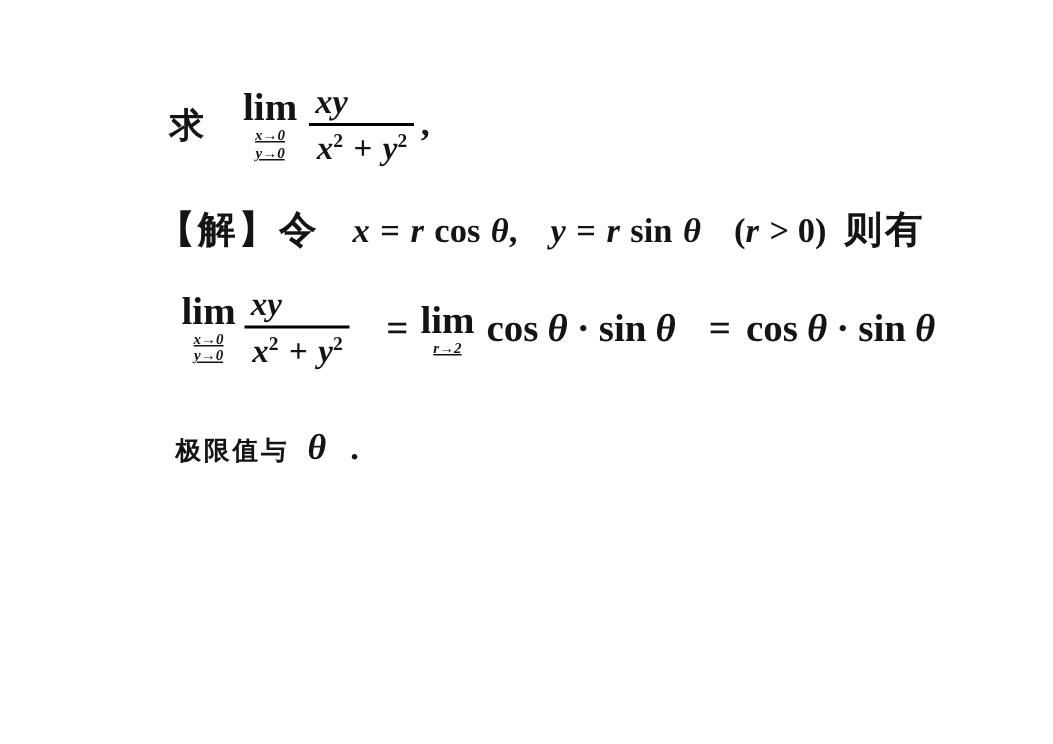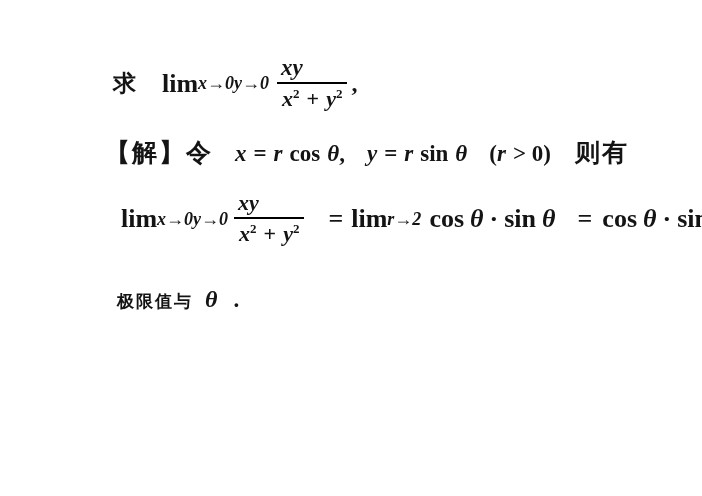--- a/index.html
+++ b/index.html
@@ -35,33 +35,34 @@
   .mathseq {
     display: inline-flex;
     align-items: baseline;
     font-weight: bold;
   }
   .mvar { font-style: italic; font-weight: bold; }
   .mop  { font-style: normal; font-weight: bold; }
   
   .limblock {
     display: inline-flex;
-    flex-direction: row;
+    flex-direction: column;
     align-items: center;
     line-height: 1;
   }
   .limblock .lim {
     font-weight: bold;
     line-height: 1;
   }
   .limblock .under {
-    font-size: 18px;
+    font-size: 10px;
     font-style: italic;
     font-weight: bold;
     line-height: 1.15;
+    text-decoration: underline;
   }
   
   .frac {
     display: inline-flex;
     flex-direction: column;
     align-items: flex-start;
   }
   .frac .num {
     font-style: italic;
     font-weight: bold;
@@ -88,21 +89,21 @@
   .row1 { left: 113px; top: 56px; }
   .row1 .cjk { font-size: 23px; margin-right: 24px; }
   .row1 .limblock .lim { font-size: 26px; }
   .row1 .frac { margin-left: 8px; font-size: 22px; }
   .row1 .frac .num { font-size: 23px; }
   .row1 .punct { font-size: 24px; font-weight: bold; margin-left: 4px; }
 
   .row2 { left: 105px; top: 136px; }
   .row2 .cjk { font-size: 25px; }
   .row2 .mathseq { font-size: 23px; }
-  .row2 .gap-sm { margin-left: 24px; }
+  .row2 .gap-sm { margin-left: 12px; }
   .row2 .gap-md { margin-left: 22px; }
   .row2 .tok { margin-right: 7px; }
   .row2 .tok-last { margin-right: 0; }
 
   .row3 { left: 121px; top: 192px; }
   .row3 .limblock .lim { font-size: 26px; }
   .row3 .frac { margin-left: 6px; font-size: 22px; }
   .row3 .frac .num { font-size: 22px; }
   .row3 .eq { font-size: 26px; font-weight: bold; }
   .row3 .eq1 { margin-left: 24px; margin-right: 8px; }

